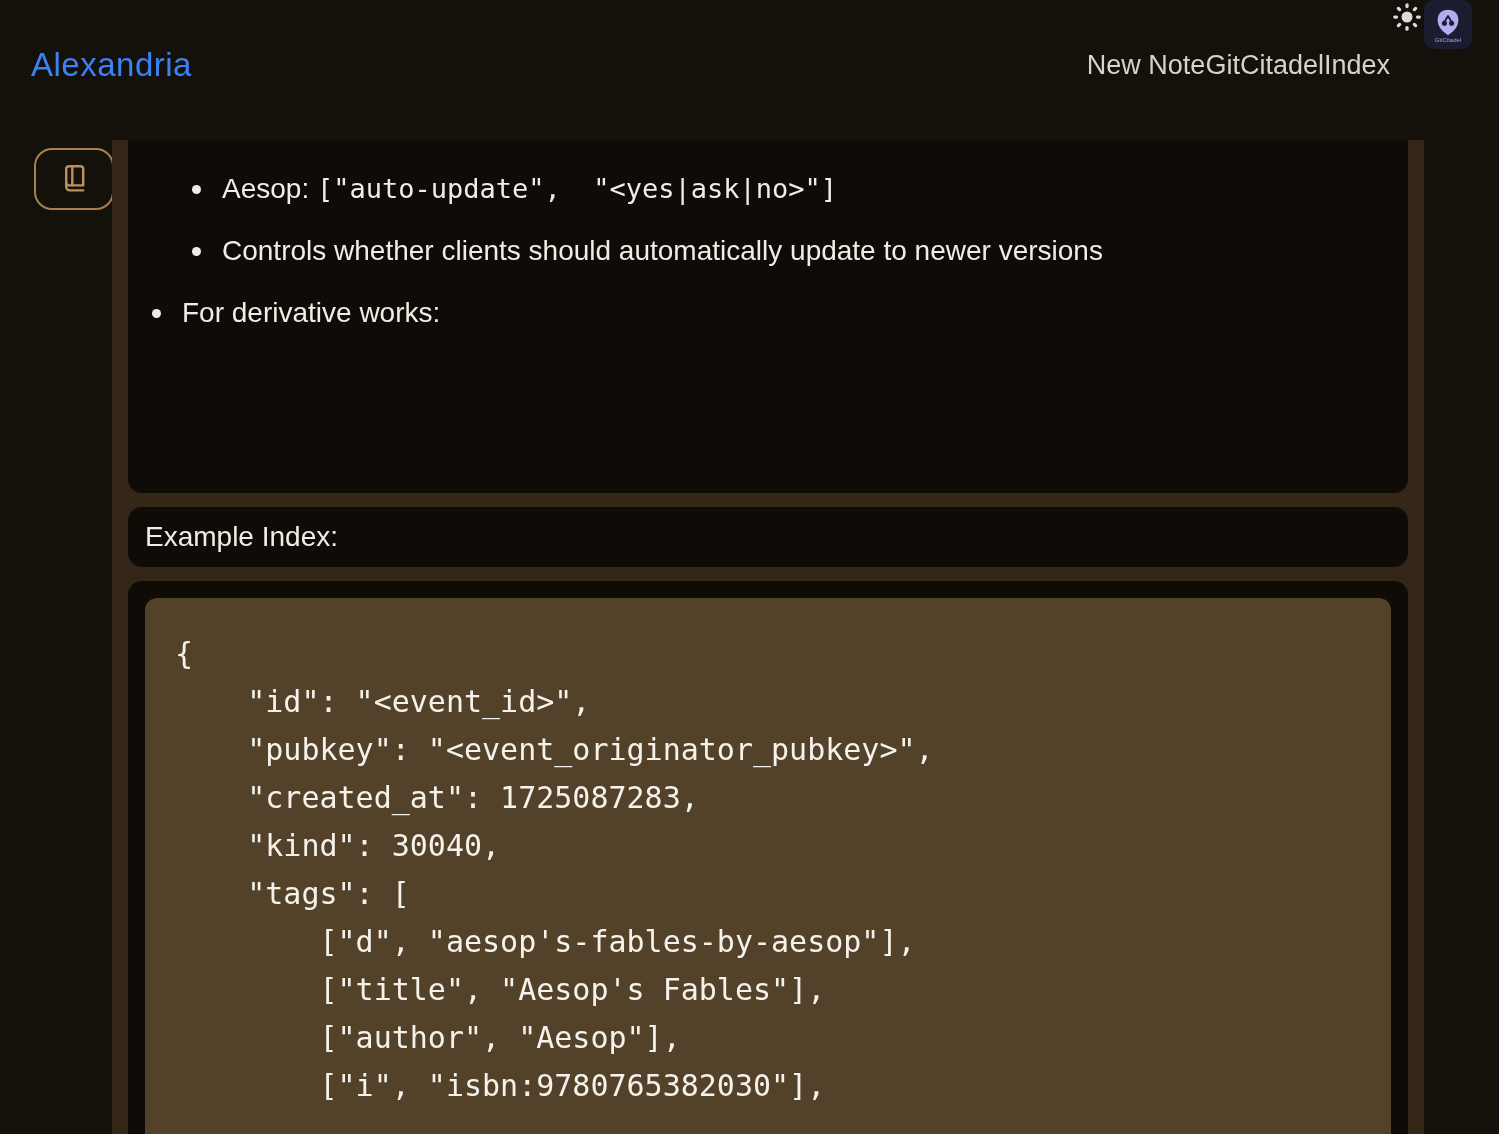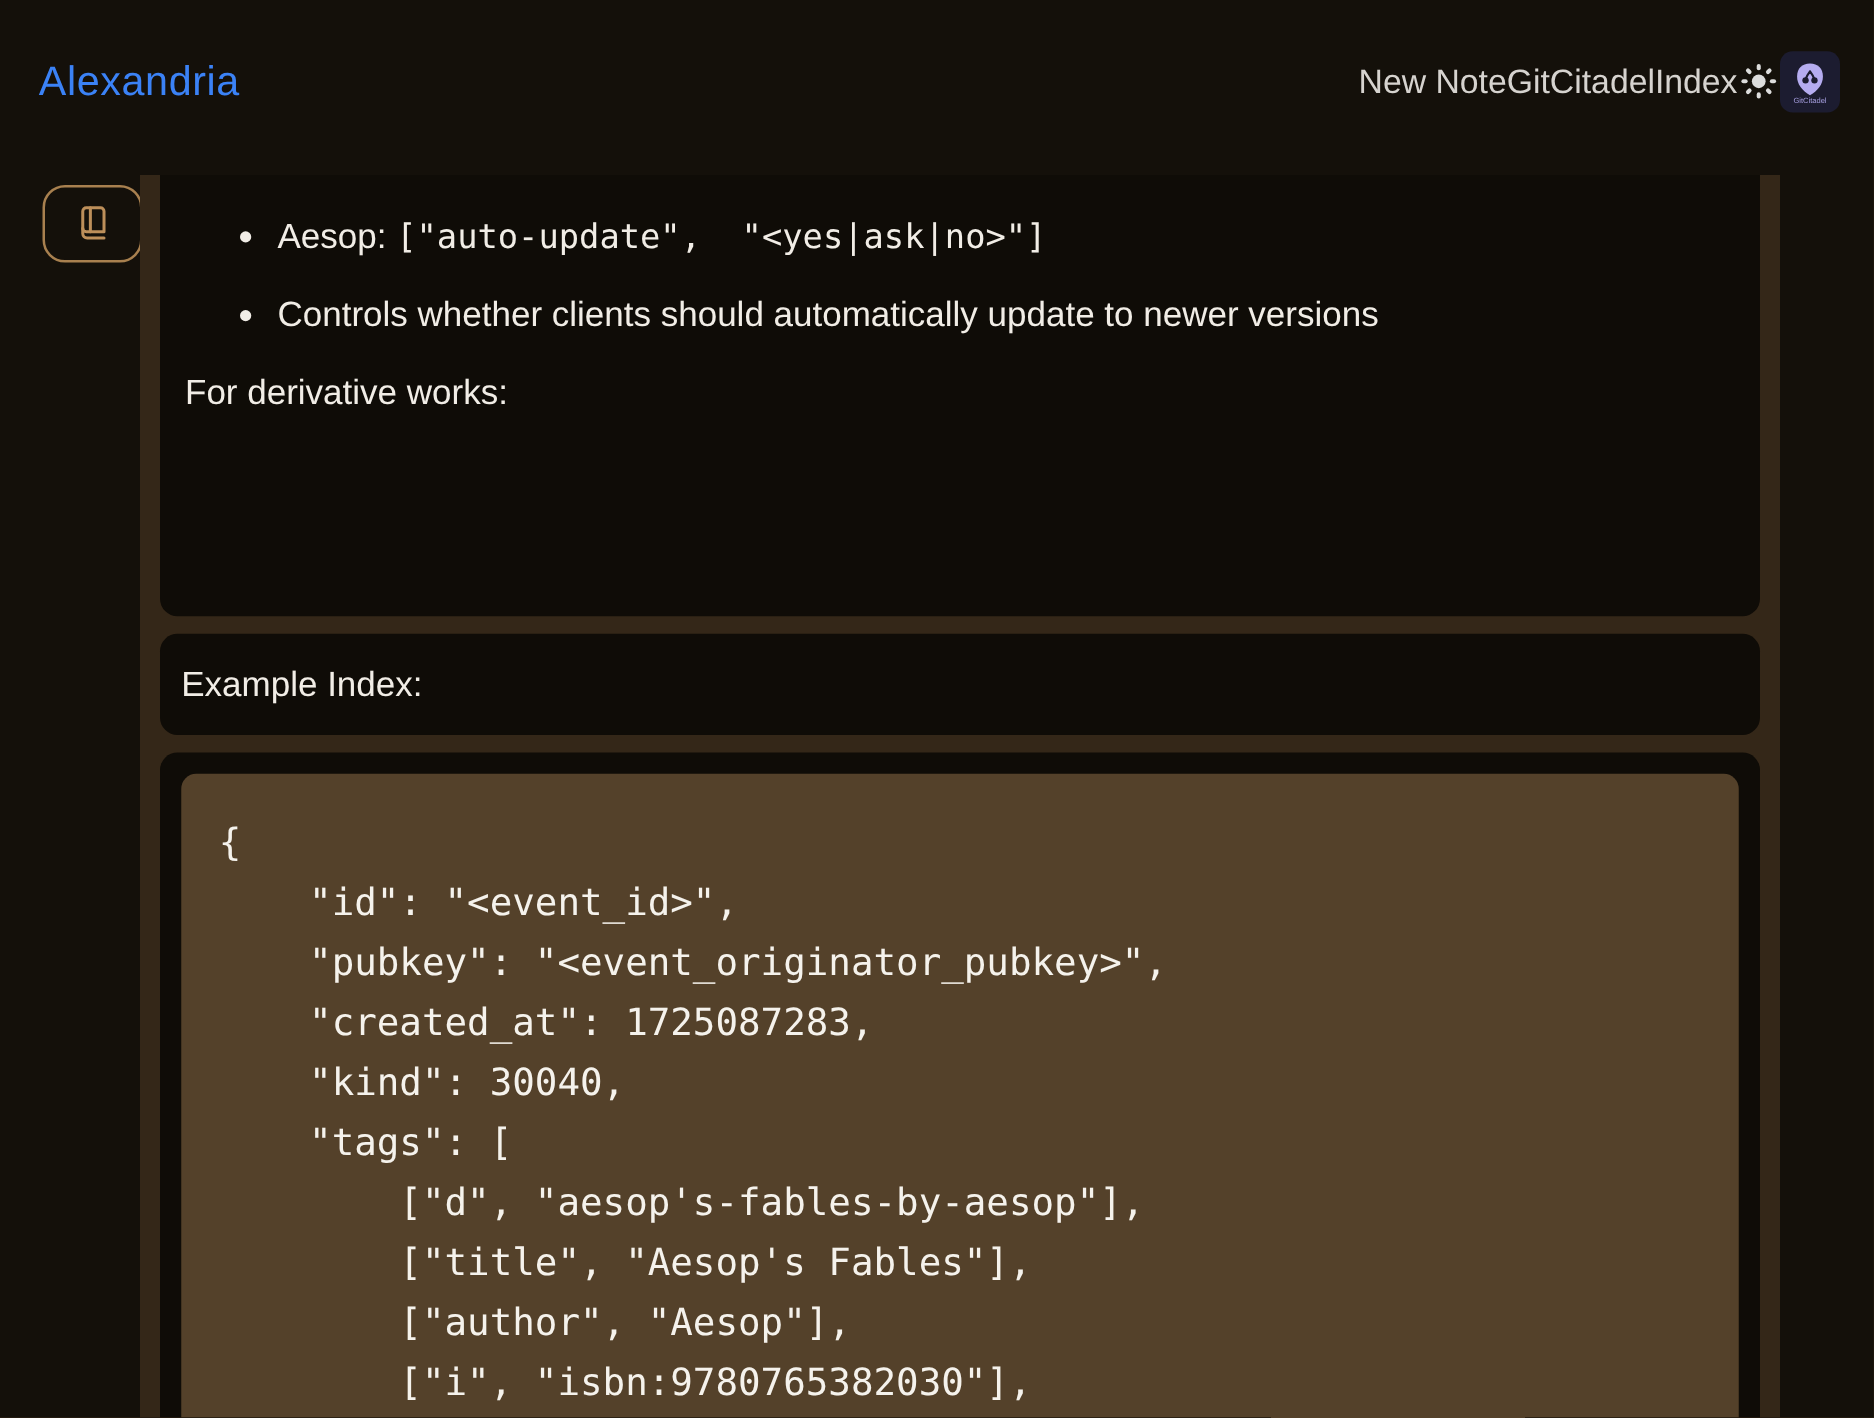--- a/index.html
+++ b/index.html
@@ -16,21 +16,21 @@
   .header {
     position:absolute; top:0; left:0; width:1499px; height:130px;
     display:flex; align-items:center;
   }
   .brand {
     position:absolute; left:31px; top:46px;
     font-size:33px; letter-spacing:0.5px; color:#3b82f6; cursor:pointer;
   }
   .nav {
     position:absolute; right:27px; top:0; height:130px;
-    display:flex; align-items:center; 
+    display:flex; 
   }
   .nav-link {
     font-size:27px; color:#d6d3cf; cursor:pointer; white-space:nowrap;
     background:none; border:none; font-family:inherit;
   }
   .theme-btn {
     background:none; border:none; cursor:pointer;
     display:flex; align-items:center; justify-content:center;
     width:34px; height:34px;
   }
@@ -56,21 +56,21 @@
     background:#342718; padding:0 16px; overflow:hidden;
   }
   .card {
     background:#0f0c07; border-radius:14px;
   }
   .card-bullets {
     border-radius:0 0 14px 14px;
     height:353px; padding:30px 20px 0 20px; overflow:hidden;
   }
   .card-label {
-    margin-top:14px; height:81px;
+    margin-top:14px; height:60px;
     display:flex; align-items:center; padding-left:17px;
     font-size:28px;
     text-align:right;
   }
   .card-code {
     margin-top:14px; border-radius:14px 14px 0 0;
     padding:17px; height:700px;
   }
   .code-box {
     background:#54412a; border-radius:12px; height:100%;
@@ -85,21 +85,21 @@
   ul { list-style:none; }
   .li {
     position:relative; font-size:28px; line-height:38px;
     color:#f1ede6; margin-bottom:24px;
   }
   .li::before {
     content:""; position:absolute; left:-30px; top:15px;
     width:9px; height:9px; border-radius:50%; background:#f1ede6;
   }
   .ul-l2a { margin-left:74px; }
-  .ul-l1  { }
+  .ul-l1  { margin-left:34px; }
   .ul-nested { margin-left:40px; margin-top:24px; }
   .code-inline {
     font-family:"DejaVu Sans Mono", monospace;
     font-size:27px; white-space:pre;
   }
 </style>
 </head>
 <body>
 
 <header class="header">

